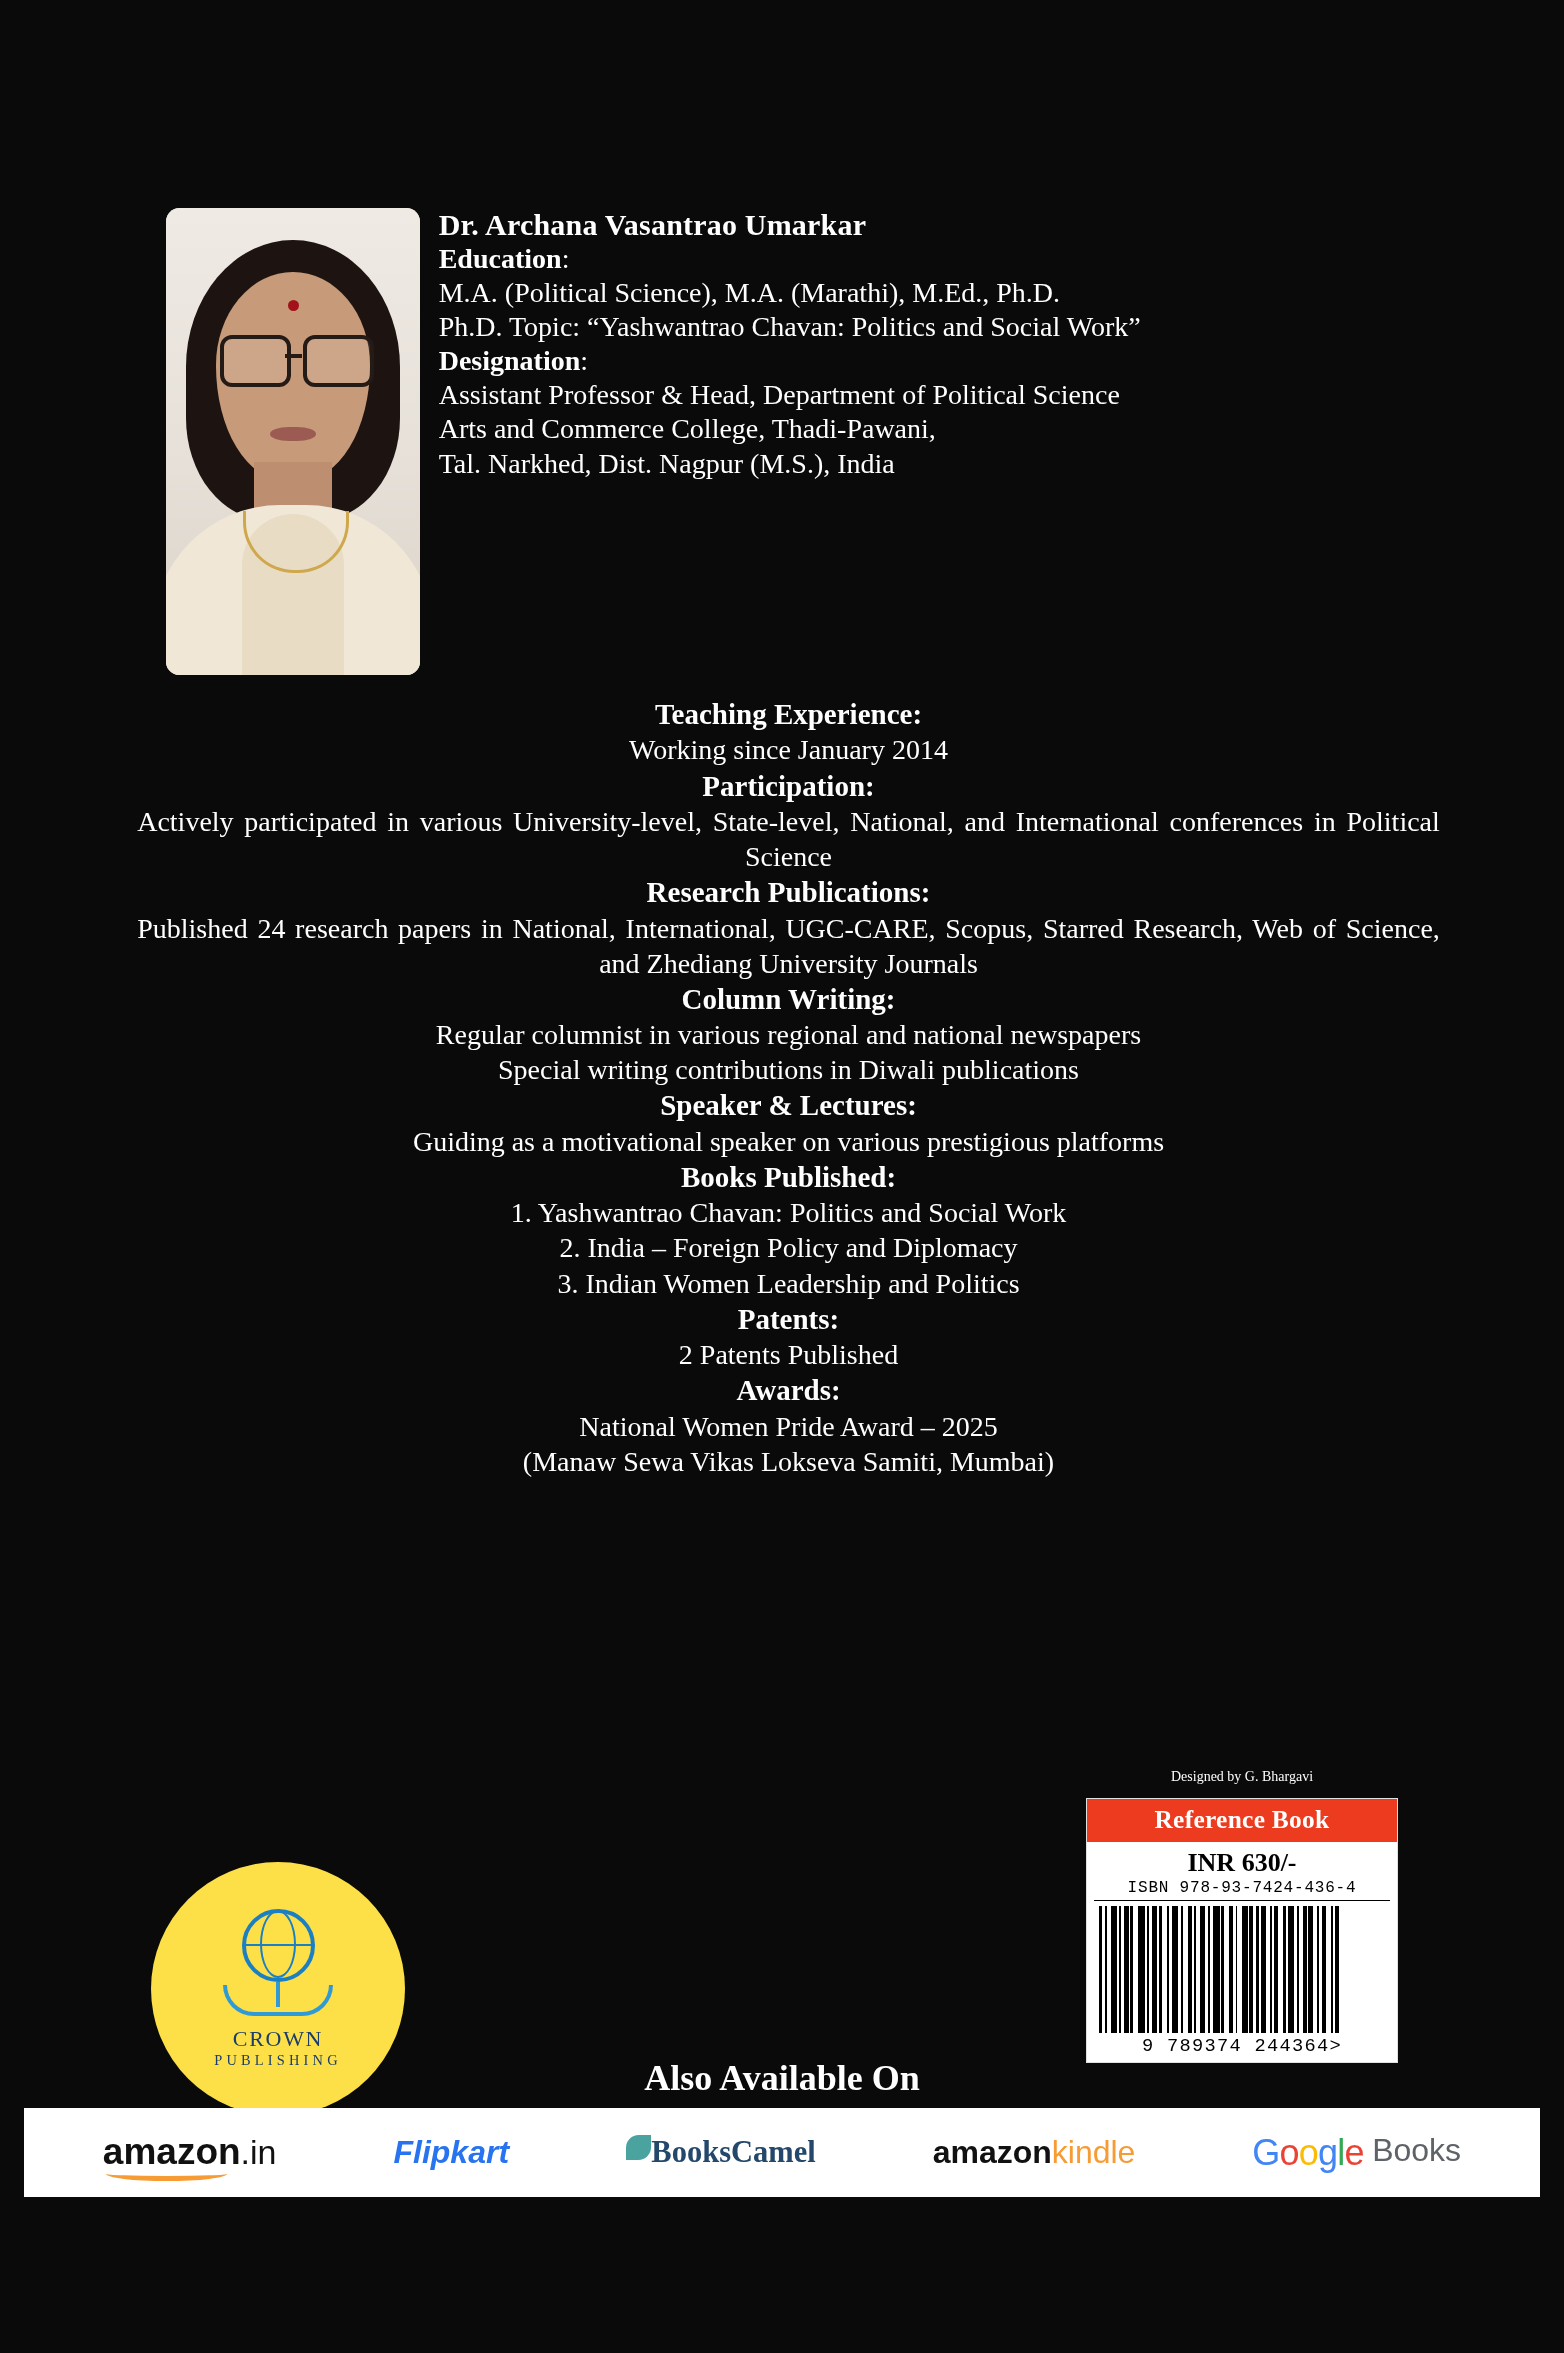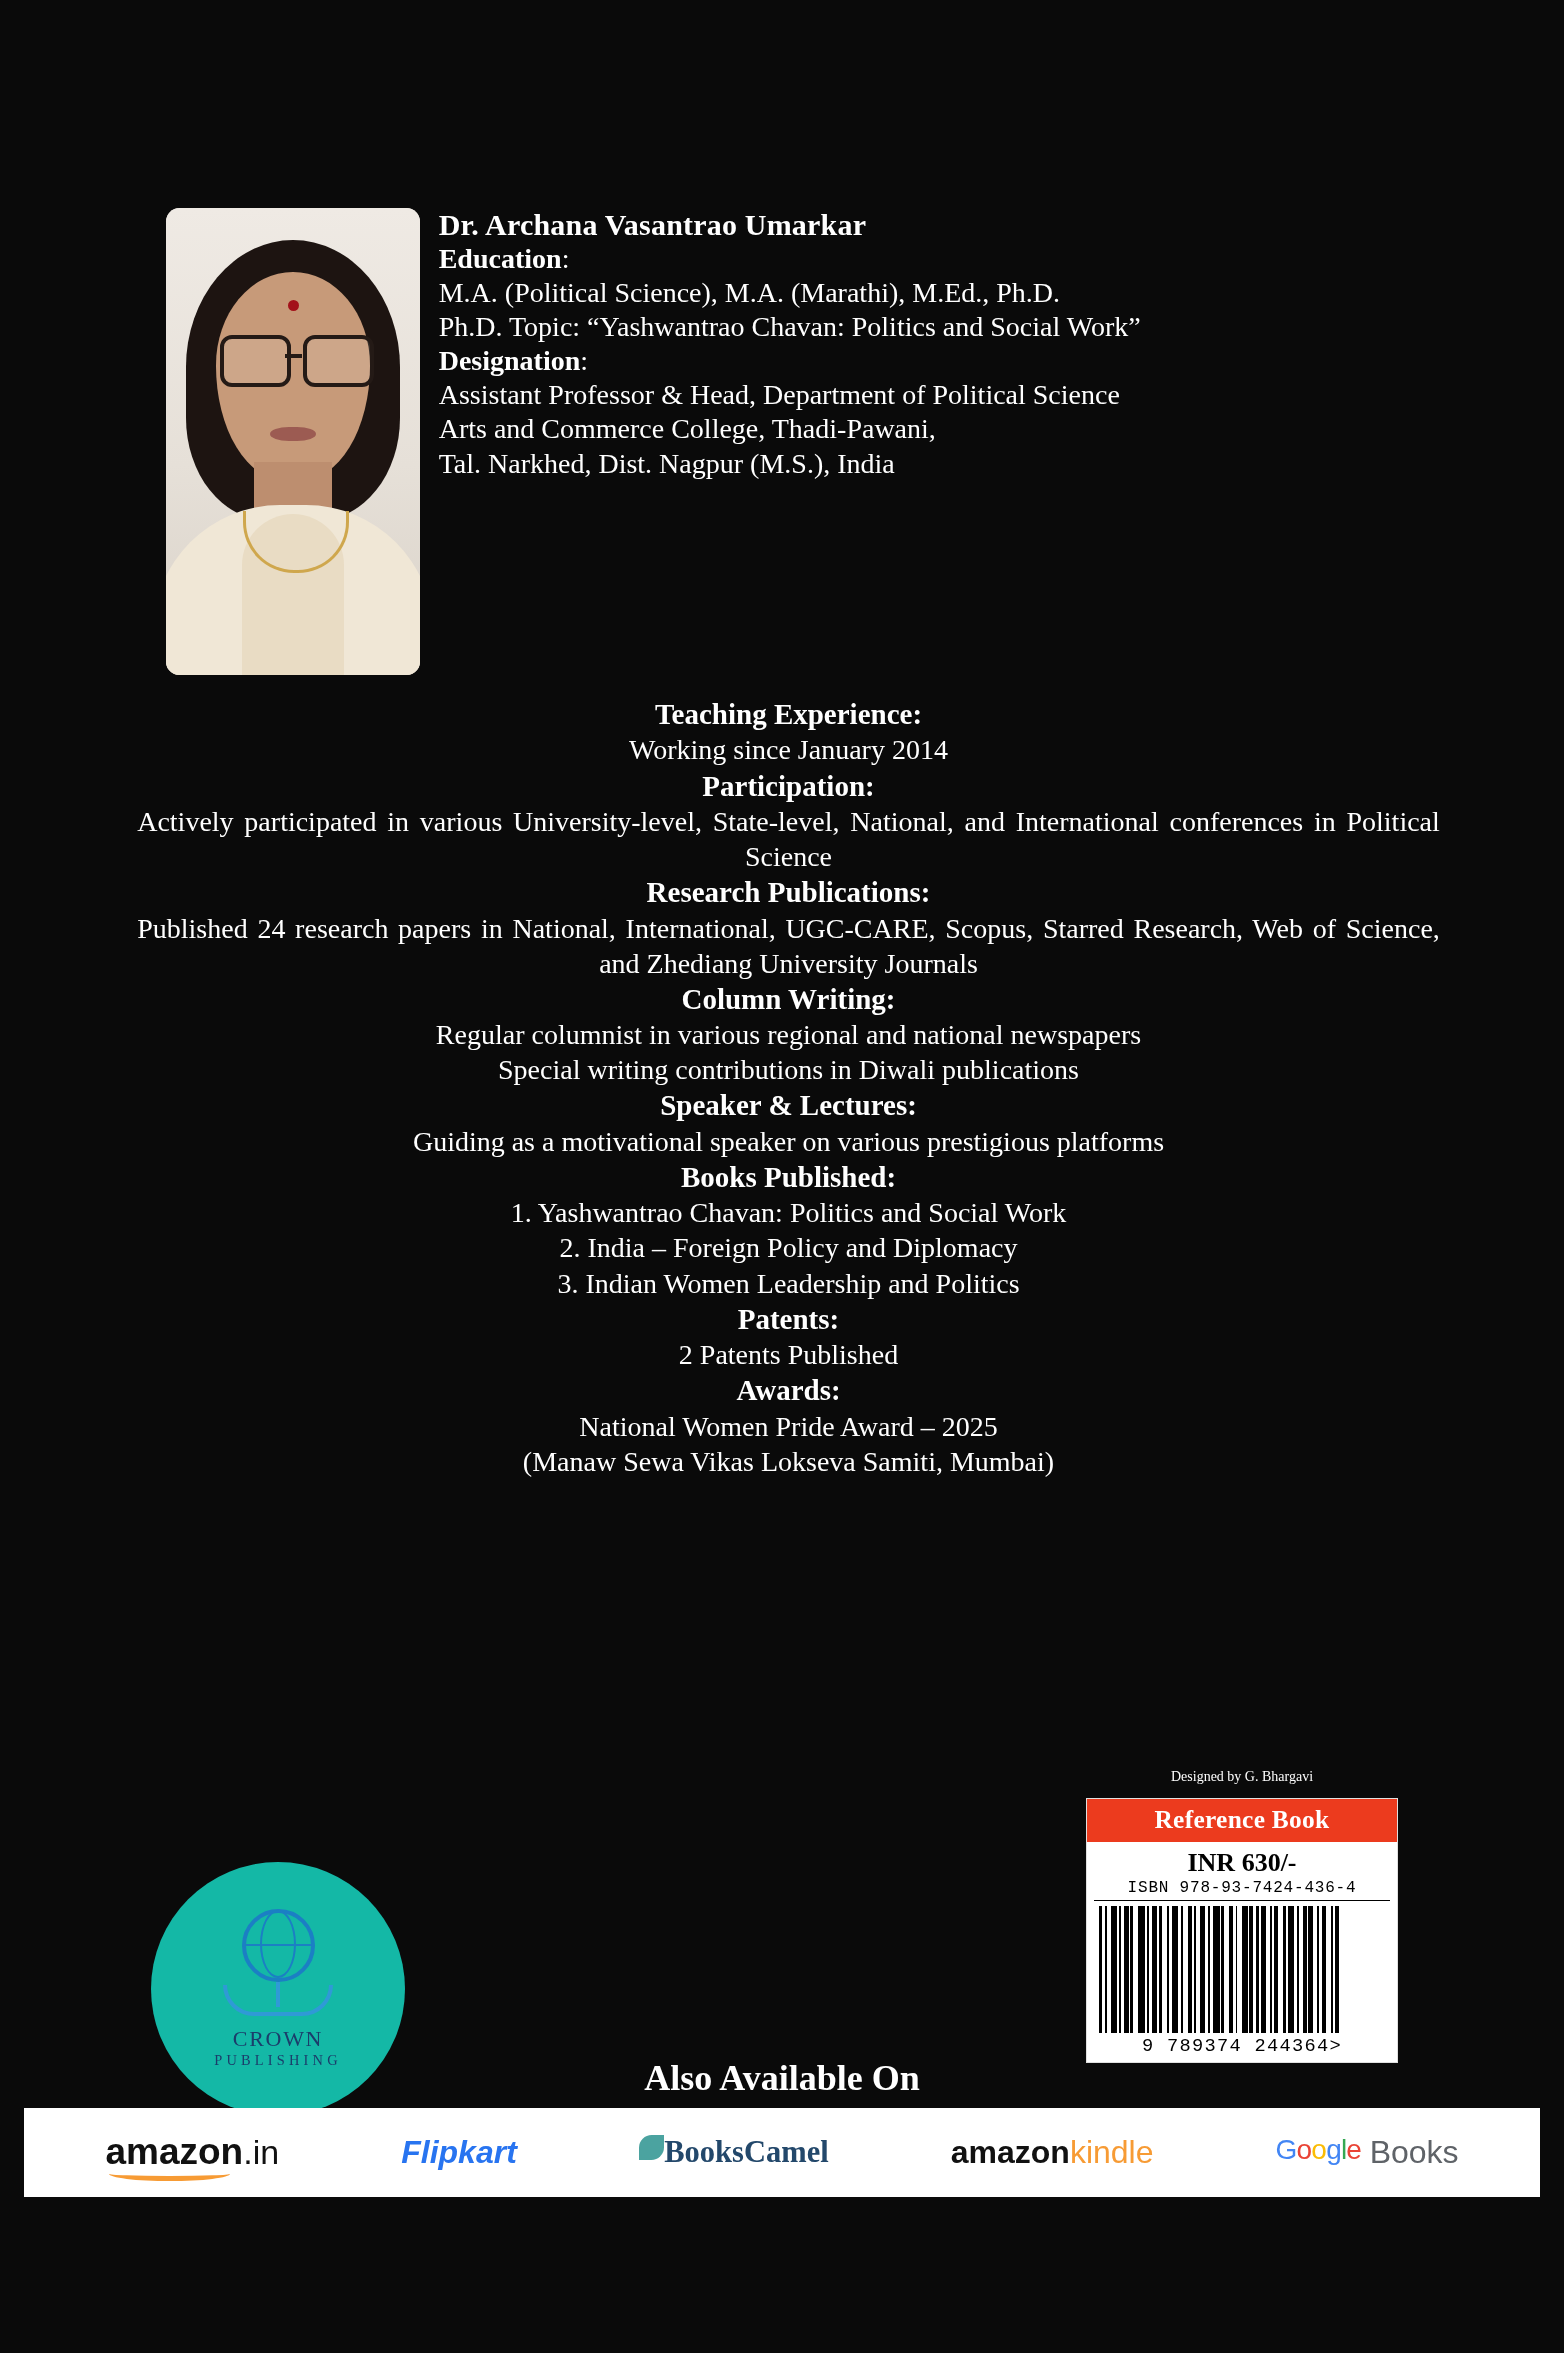--- a/index.html
+++ b/index.html
@@ -257,21 +257,21 @@
   }
 
   
   .pub-logo {
     position: absolute;
     left: 151px;
     top: 1862px;
     width: 254px;
     height: 254px;
     border-radius: 50%;
-    background: #14b8a6;
+    background: #fde047;
     display: flex;
     flex-direction: column;
     align-items: center;
     justify-content: center;
   }
   .globe {
     width: 73px;
     height: 73px;
     border-radius: 50%;
     border: 4.2px solid #1b7fc4;
@@ -401,21 +401,21 @@
     font-size: 32px;
     color: #111;
   }
   .kindle-b {
     font-family: "Liberation Sans", sans-serif;
     font-size: 32px;
     color: #f79b34;
   }
   .google {
     font-family: "Liberation Sans", sans-serif;
-    font-size: 28px;
+    font-size: 36px;
     letter-spacing: -0.8px;
   }
   .g1{color:#4285F4}.g2{color:#EA4335}.g3{color:#FBBC05}.g4{color:#4285F4}.g5{color:#34A853}.g6{color:#EA4335}
   .gbooks {
     font-family: "Liberation Sans", sans-serif;
     font-size: 32px;
     color: #5f6368;
     margin-left: 8.5px;
   }
 </style>

